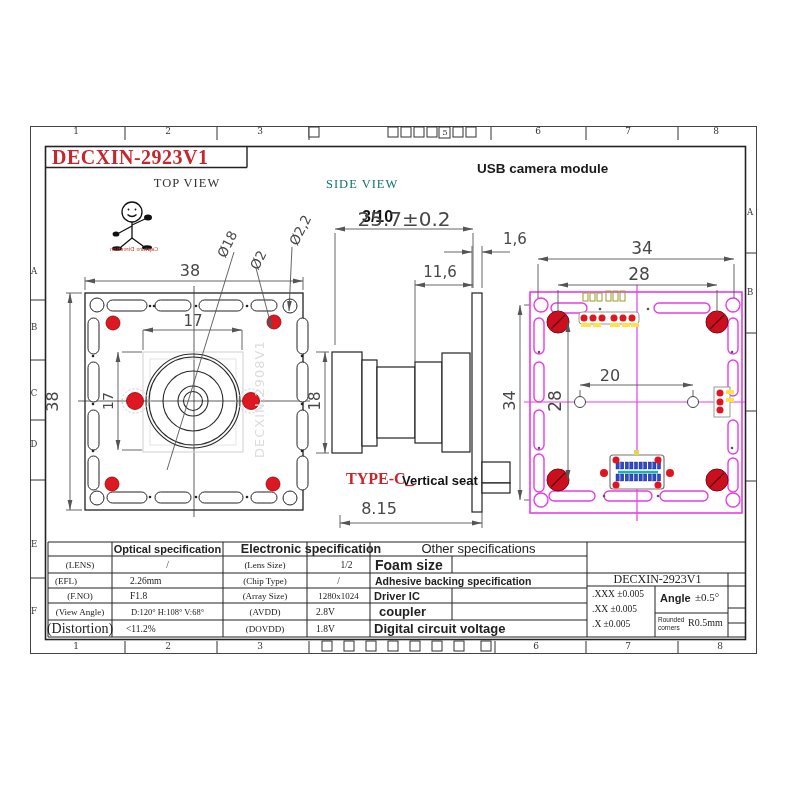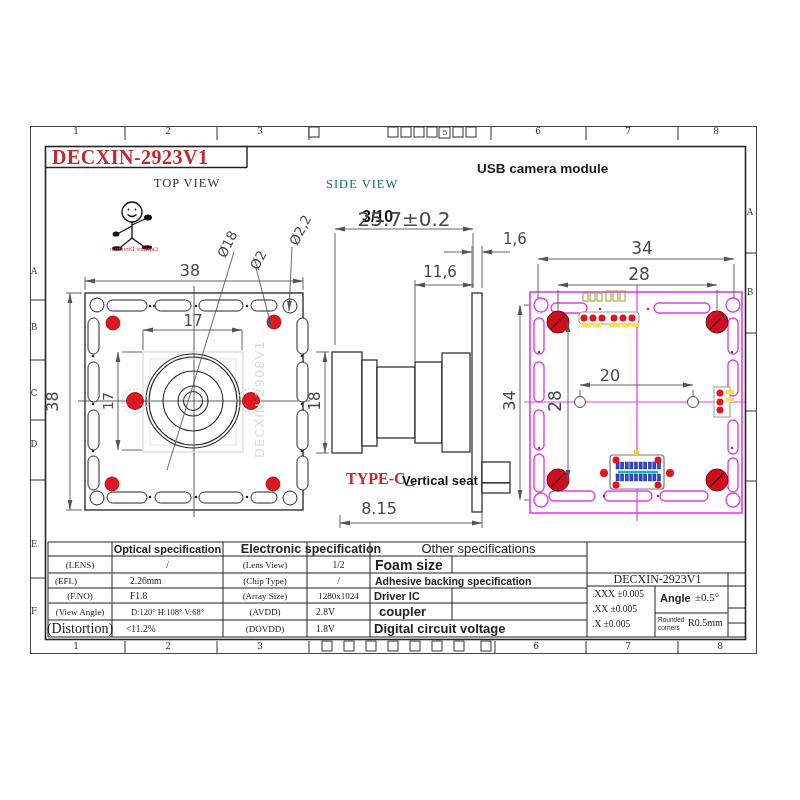--- a/index.html
+++ b/index.html
@@ -383,27 +383,27 @@
   <div class="cell ser" style="left:48px;top:588px;width:64px;height:15px;font-size:9px;">(F.NO)</div>
   <div class="cell ser" style="left:48px;top:603px;width:64px;height:17px;font-size:9px;">(View Angle)</div>
   <div class="cell ser" style="left:48px;top:620px;width:64px;height:17px;font-size:14px;">(Distortion)</div>
 
   <div class="cell ser" style="left:112px;top:556px;width:111px;height:17px;font-size:9.5px;">/</div>
   <div class="cell ser cl" style="left:130px;top:573px;width:93px;height:15px;font-size:9.5px;">2.26mm</div>
   <div class="cell ser cl" style="left:130px;top:588px;width:93px;height:15px;font-size:9.5px;">F1.8</div>
   <div class="cell ser" style="left:112px;top:603px;width:111px;height:17px;font-size:8.5px;">D:120°  H:108°  V:68°</div>
   <div class="cell ser cl" style="left:126px;top:620px;width:97px;height:17px;font-size:9.5px;">&lt;11.2%</div>
 
-  <div class="cell ser" style="left:223px;top:556px;width:84px;height:17px;font-size:9px;">(Lens View)</div>
+  <div class="cell ser" style="left:223px;top:556px;width:84px;height:17px;font-size:9px;">(Lens Size)</div>
   <div class="cell ser" style="left:223px;top:573px;width:84px;height:15px;font-size:9px;">(Chip Type)</div>
   <div class="cell ser" style="left:223px;top:588px;width:84px;height:15px;font-size:9px;">(Array Size)</div>
   <div class="cell ser" style="left:223px;top:603px;width:84px;height:17px;font-size:9px;">(AVDD)</div>
   <div class="cell ser" style="left:223px;top:620px;width:84px;height:17px;font-size:9px;">(DOVDD)</div>
 
-  <div class="cell ser" style="left:307px;top:556px;width:63px;height:18px;font-size:9.5px;">1/2</div>
+  <div class="cell ser" style="left:307px;top:556px;width:63px;height:18px;font-size:9.5px;padding-left:8px;">1/2</div>
   <div class="cell ser" style="left:307px;top:573px;width:63px;height:15px;font-size:9.5px;">/</div>
   <div class="cell ser" style="left:307px;top:588px;width:63px;height:15px;font-size:9px;">1280x1024</div>
   <div class="cell ser cl" style="left:316px;top:603px;width:54px;height:17px;font-size:9.5px;">2.8V</div>
   <div class="cell ser cl" style="left:316px;top:620px;width:54px;height:17px;font-size:9.5px;">1.8V</div>
 
   <div class="cell sans cl" style="left:375px;top:556px;width:200px;height:17px;font-size:14px;font-weight:bold;">Foam size</div>
   <div class="cell sans cl" style="left:375px;top:573px;width:210px;height:15px;font-size:10.5px;font-weight:bold;">Adhesive backing specification</div>
   <div class="cell sans cl" style="left:374px;top:588px;width:200px;height:15px;font-size:11px;font-weight:bold;">Driver IC</div>
   <div class="cell sans cl" style="left:379px;top:603px;width:200px;height:17px;font-size:13px;font-weight:bold;">coupler</div>
   <div class="cell sans cl" style="left:374px;top:620px;width:210px;height:17px;font-size:13px;font-weight:bold;">Digital circuit voltage</div>

